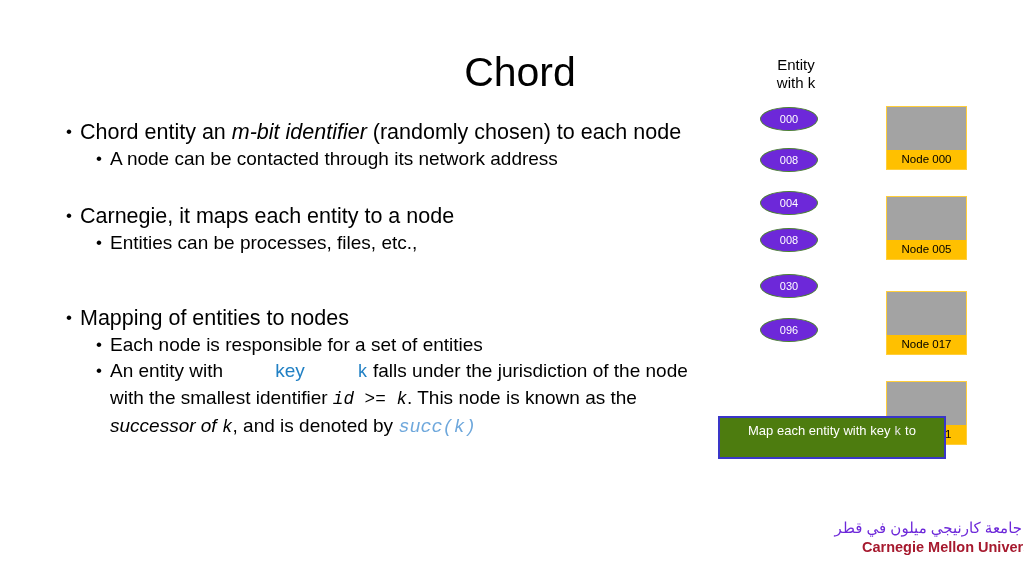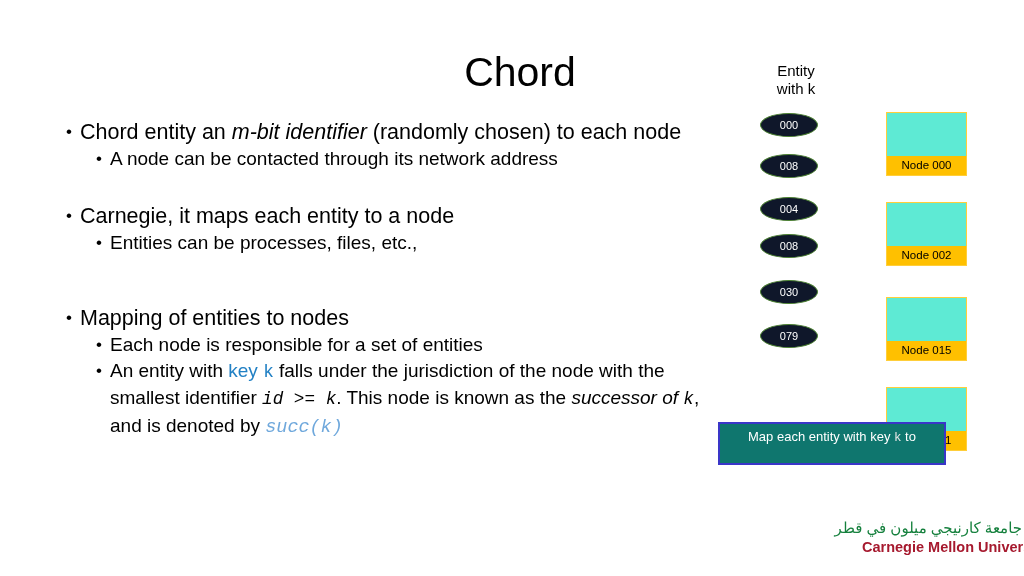--- a/index.html
+++ b/index.html
@@ -73,60 +73,60 @@
   .it { font-style: italic; }
   .code {
     font-family: "Liberation Mono", "DejaVu Sans Mono", monospace;
     font-size: 0.93em;
   }
   .code-it {
     font-family: "Liberation Mono", "DejaVu Sans Mono", monospace;
     font-style: italic;
     font-size: 0.93em;
   }
-  .key-blue { color: #2180C4; }
+  .key-blue { color: #2180C4; margin-left: 47px; }
   .succ-blue {
     color: #6FA8DC;
     font-family: "Liberation Mono", "DejaVu Sans Mono", monospace;
     font-style: italic;
     font-size: 0.97em;
   }
 
   
-  .diagram { position: absolute; left: 700px; top: 10px; width: 324px; height: 440px; }
+  .diagram { position: absolute; left: 700px; top: 4px; width: 324px; height: 440px; }
 
   .col-head {
     position: absolute;
     text-align: center;
     font-size: 15px;
     line-height: 18px;
     color: #000000;
   }
   .head-entity { left: 48px; top: 52px; width: 96px; }
   .head-node   { left: 155px; top: 48px; width: 150px; }
 
   .entity-oval {
     position: absolute;
     width: 56px;
     height: 22px;
     border-radius: 50%;
-    background: #0f172a;
+    background: #6d28d9;
     border: 1px solid #4D8233;
     color: #ffffff;
     font-size: 11px;
     line-height: 22px;
     text-align: center;
   }
 
   .node-box {
     position: absolute;
     width: 81px;
     height: 64px;
     border: 1.5px solid #FFCE3A;
-    background: #5eead4;
+    background: #a3a3a3;
     box-sizing: border-box;
   }
   .node-label {
     position: absolute;
     left: 0;
     bottom: 0;
     width: 100%;
     height: 19px;
     background: #FFC000;
     color: #000000;
@@ -135,21 +135,21 @@
     text-align: center;
     box-sizing: border-box;
   }
 
   .callout {
     position: absolute;
     left: 18px;
     top: 412px;
     width: 228px;
     height: 43px;
-    background: #0f766e;
+    background: #4d7c0f;
     border: 2px solid #3A36C8;
     color: #ffffff;
     font-size: 13px;
     line-height: 19px;
     text-align: center;
     padding-top: 3px;
     box-sizing: border-box;
   }
   .callout .code { color: #E6E6E6; font-size: 0.96em; }
 
@@ -157,21 +157,21 @@
   .logo {
     position: absolute;
     left: 862px;
     top: 518px;
     width: 160px;
     text-align: center;
   }
   .logo-arabic {
     font-size: 15px;
     line-height: 19px;
-    color: #15803d;
+    color: #6d28d9;
     letter-spacing: 1px;
     direction: rtl;
     white-space: nowrap;
   }
   .logo-line {
     font-size: 14.5px;
     line-height: 18px;
     font-weight: bold;
     white-space: nowrap;
     margin-top: 1px;
@@ -228,30 +228,30 @@
   </div>
 
   <div class="col-head head-node">
   </div>
 
   <div class="entity-oval" style="left:60px; top:103px;">000</div>
   <div class="entity-oval" style="left:60px; top:144px;">008</div>
   <div class="entity-oval" style="left:60px; top:187px;">004</div>
   <div class="entity-oval" style="left:60px; top:224px;">008</div>
   <div class="entity-oval" style="left:60px; top:270px;">030</div>
-  <div class="entity-oval" style="left:60px; top:314px;">079</div>
+  <div class="entity-oval" style="left:60px; top:314px;">096</div>
 
   <div class="node-box" style="left:186px; top:102px;">
     <div class="node-label">Node 000</div>
   </div>
   <div class="node-box" style="left:186px; top:192px;">
-    <div class="node-label">Node 002</div>
+    <div class="node-label">Node 005</div>
   </div>
   <div class="node-box" style="left:186px; top:287px;">
-    <div class="node-label">Node 015</div>
+    <div class="node-label">Node 017</div>
   </div>
   <div class="node-box" style="left:186px; top:377px;">
     <div class="node-label">Node  301</div>
   </div>
 
   <div class="callout">
     <div><span>Map each entity with key </span><span class="code">k</span><span> to</span></div>
   </div>
 
 </div>

